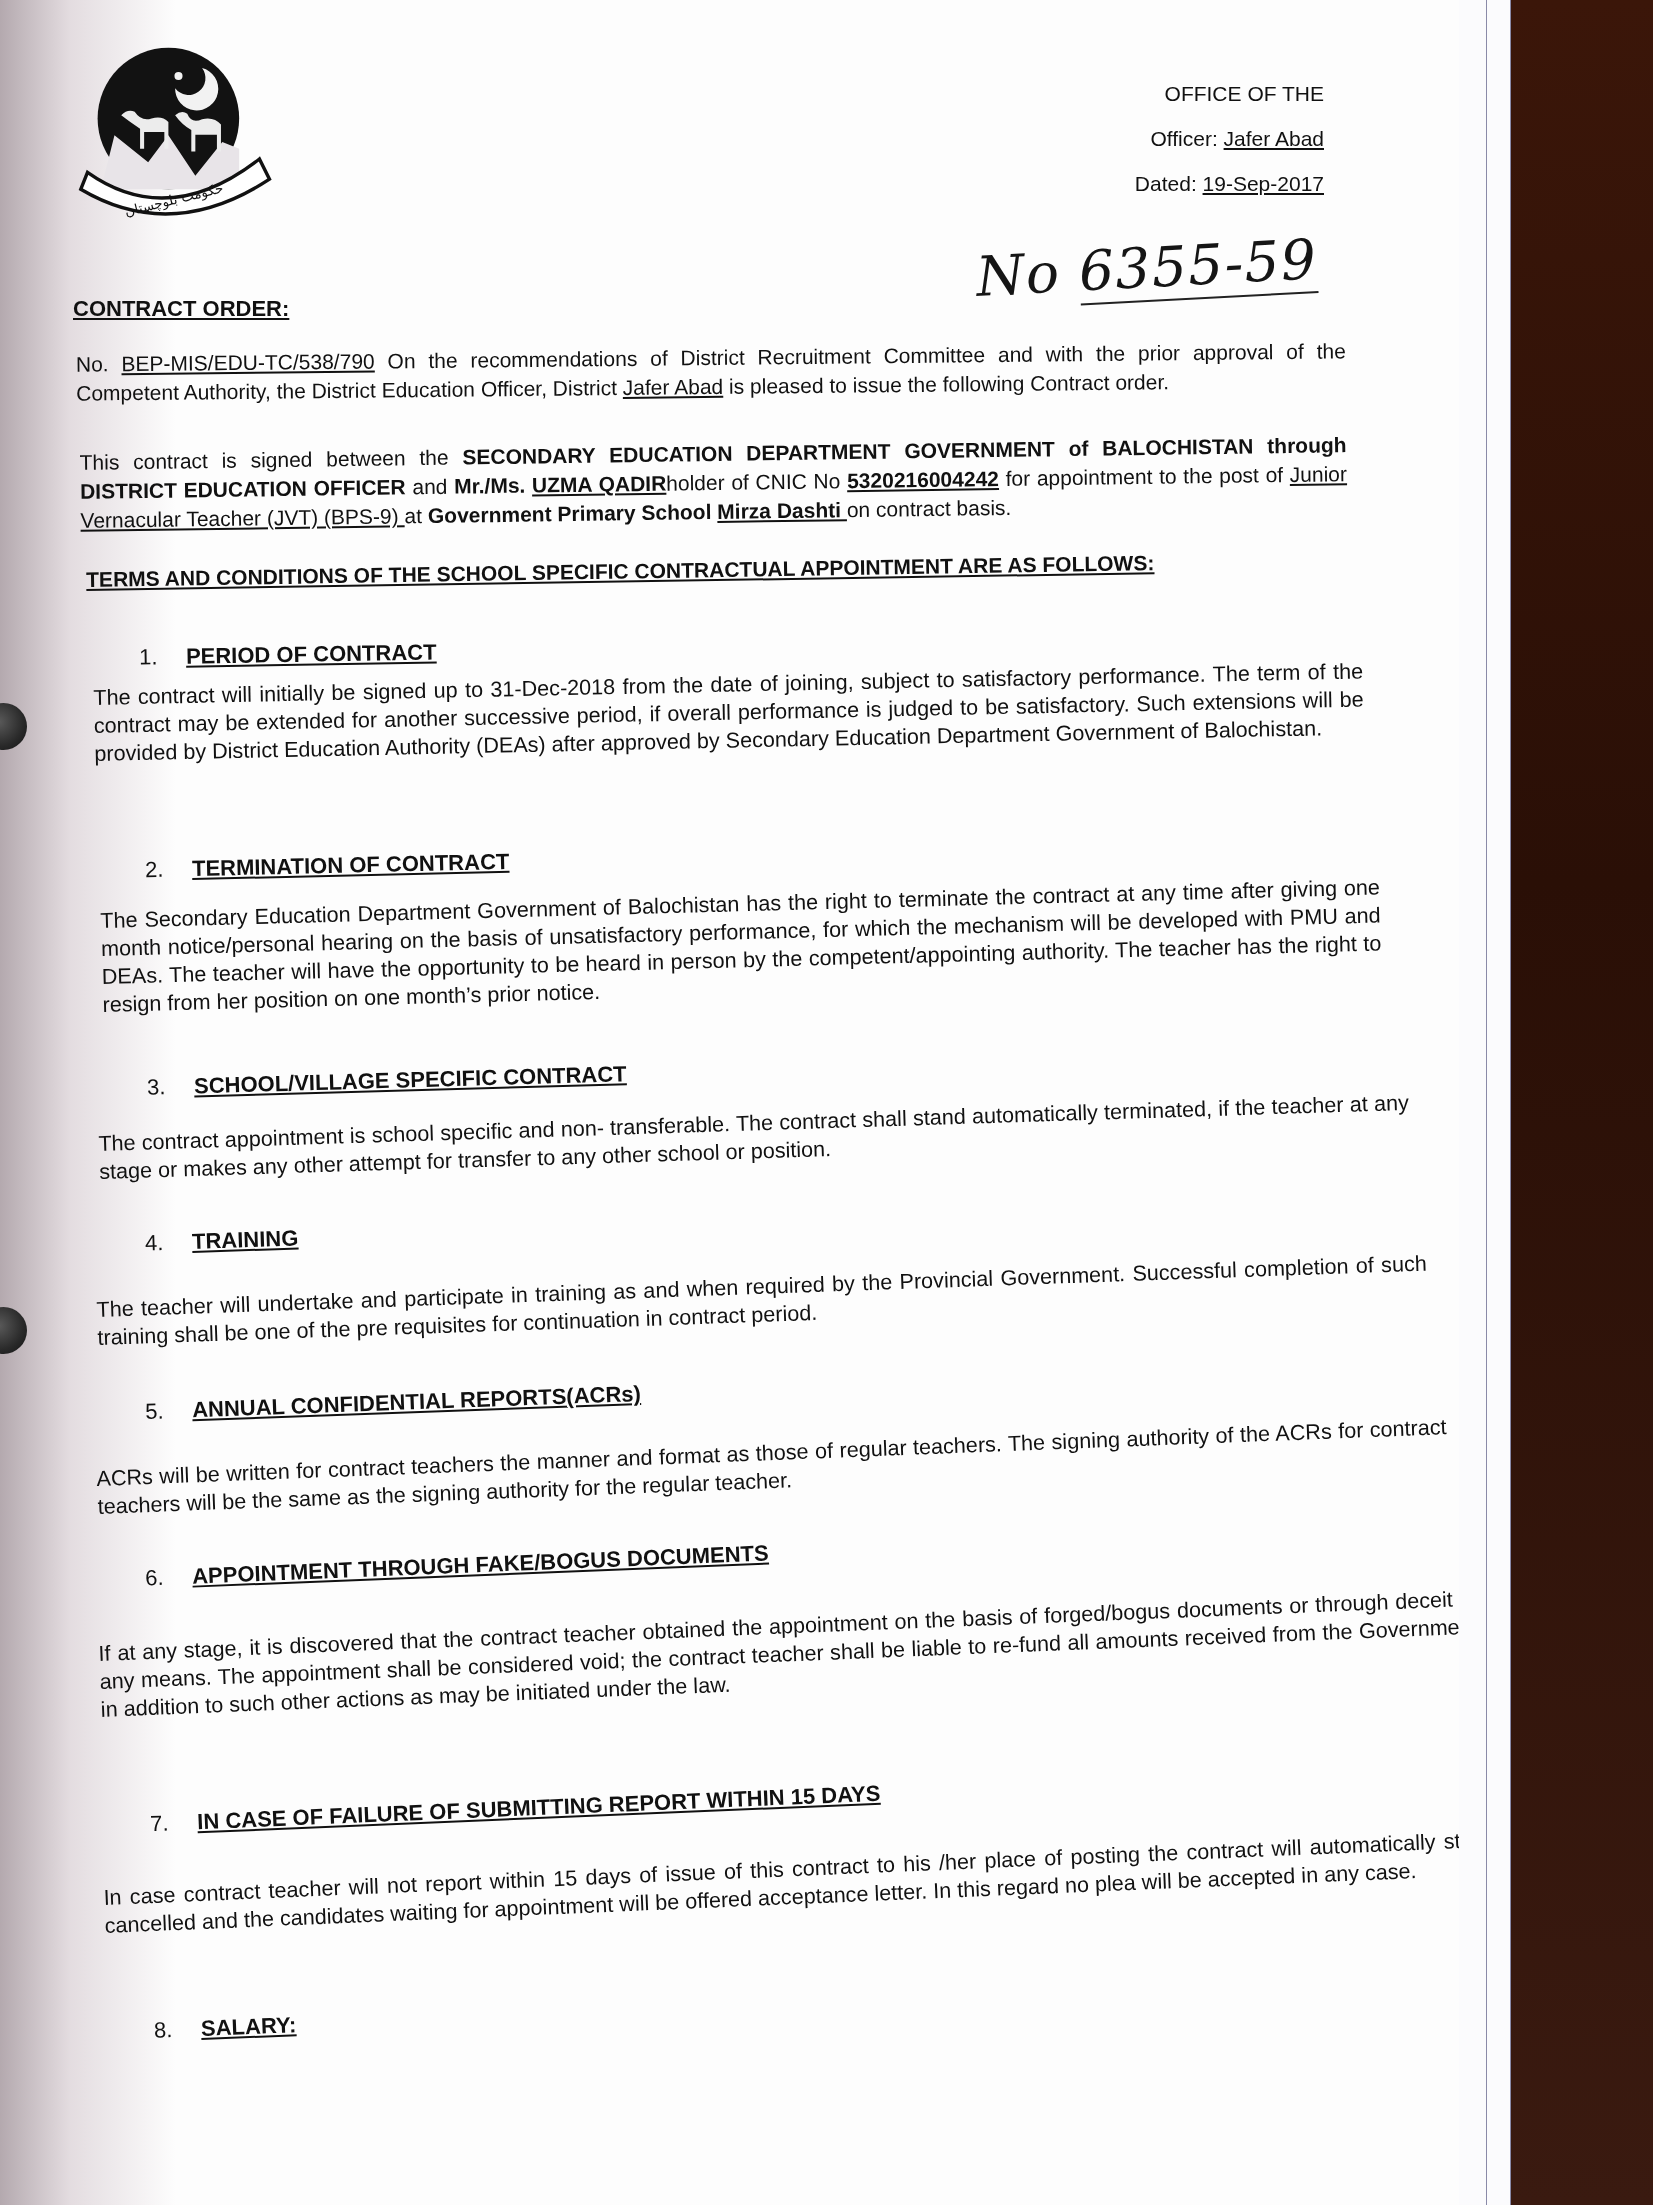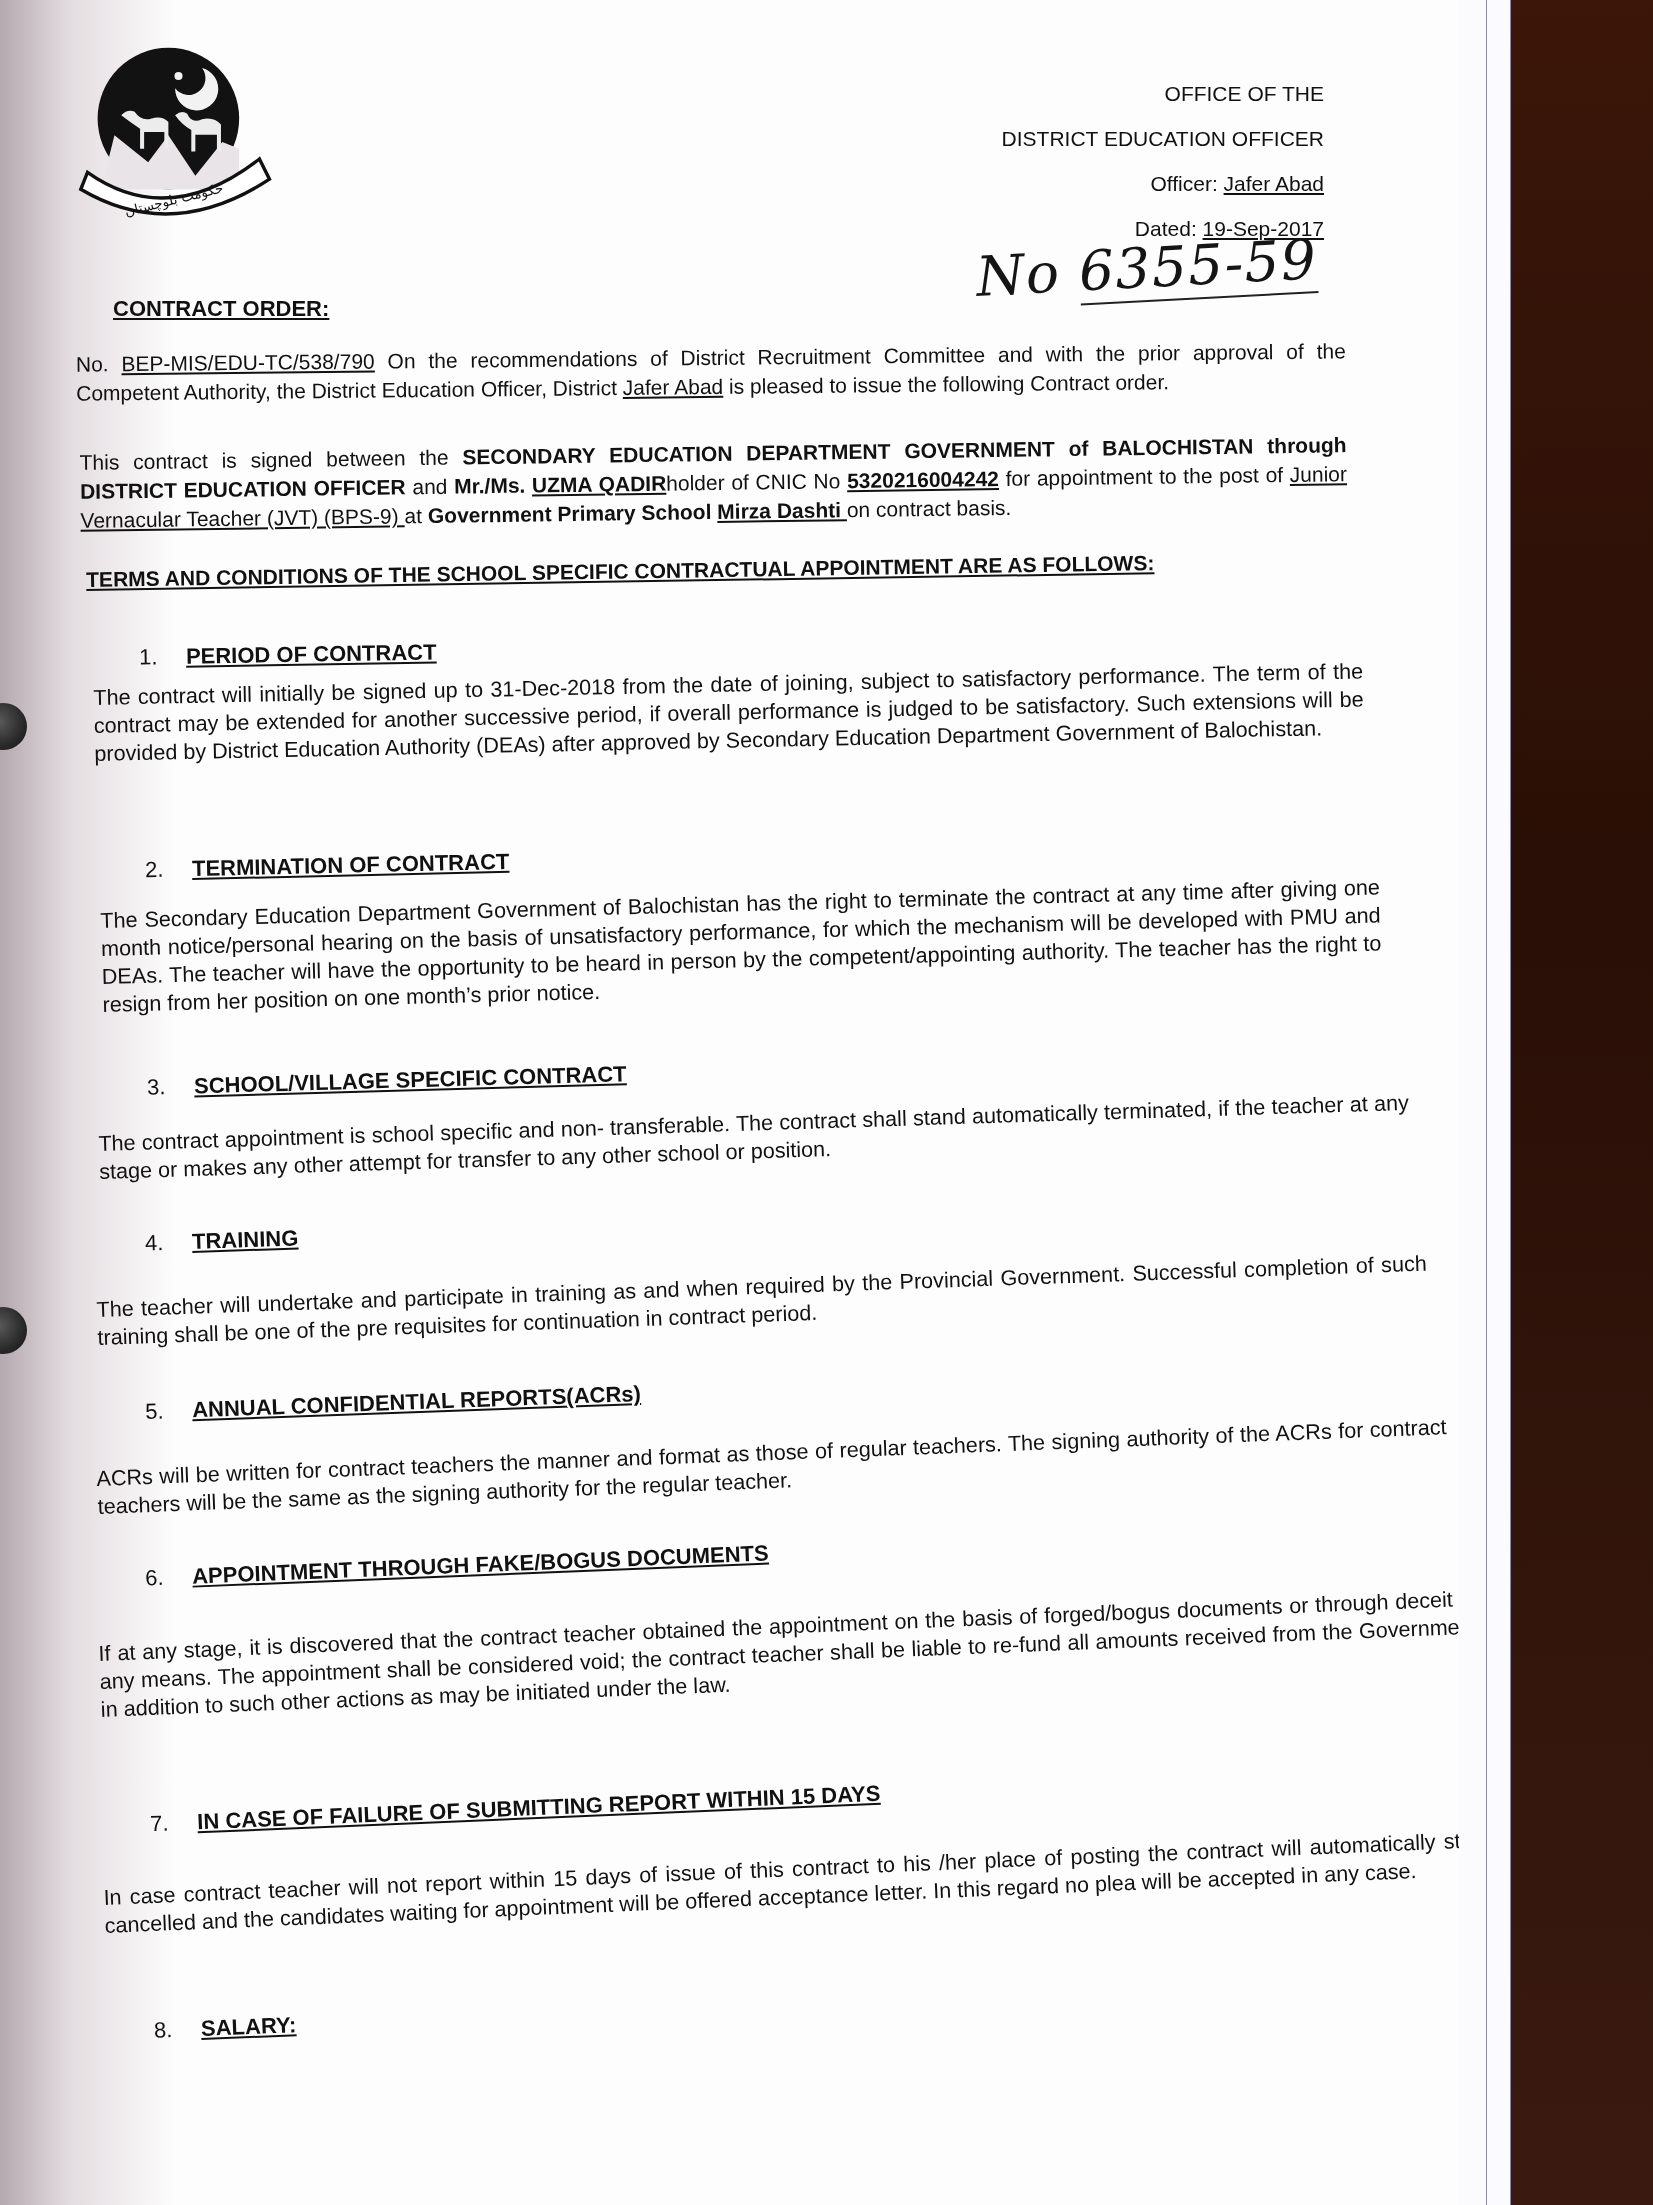--- a/index.html
+++ b/index.html
@@ -88,21 +88,20 @@
     }
     .handwritten .num {
       border-bottom: 2px solid #222;
     }
     .contract-title {
       position: absolute;
       left: 73px; top: 296px;
       font-size: 22px;
       font-weight: bold;
       text-decoration: underline;
-      margin-left: 40px;
     }
     .para {
       position: absolute;
       font-size: 21px;
       line-height: 29px;
       text-align: justify;
     }
     .para .u { text-decoration: underline; }
     .para b { font-weight: bold; }
     .terms-head {
@@ -145,21 +144,20 @@
       <circle cx="155" cy="52" r="6" fill="#f2f2f2"></circle>
       <path d="M 60 140 L 110 180 L 140 140 L 180 200 L 220 150 L 245 160 L 245 220 L 40 220 Z" fill="#e8e4e8"></path>
       <path d="M 70 110 q 10 -10 20 -5 q 10 15 25 10 q 15 -5 25 5 l 0 40 l -6 0 l 0 -25 l -30 0 l 0 25 l -6 0 l 0 -30 q -15 -10 -28 -20 z" fill="#ececec"></path>
       <path d="M 150 110 q 10 -8 18 -2 q 6 15 22 8 q 18 -4 28 8 l 0 40 l -6 0 l 0 -25 l -32 0 l 0 25 l -6 0 l 0 -32 q -14 -8 -24 -22 z" fill="#ececec"></path>
       <path d="M 20 195 Q 140 280 275 175 L 290 205 Q 145 300 10 220 Z" fill="#fff" stroke="#111" stroke-width="5"></path>
       <text x="150" y="242" font-family="DejaVu Sans, sans-serif" font-size="20" text-anchor="middle" fill="#111" transform="rotate(-14 150 242)">حکومت بلوچستان</text>
     </svg>
 
     <div class="header">
       <div>OFFICE OF THE</div>
-      <div>DISTRICT EDUCATION OFFICER</div>
       <div>
         <span>Officer:</span>
         <span class="u">Jafer Abad</span>
       </div>
       <div>
         <span>Dated:</span>
         <span class="u">19-Sep-2017</span>
       </div>
     </div>
 

